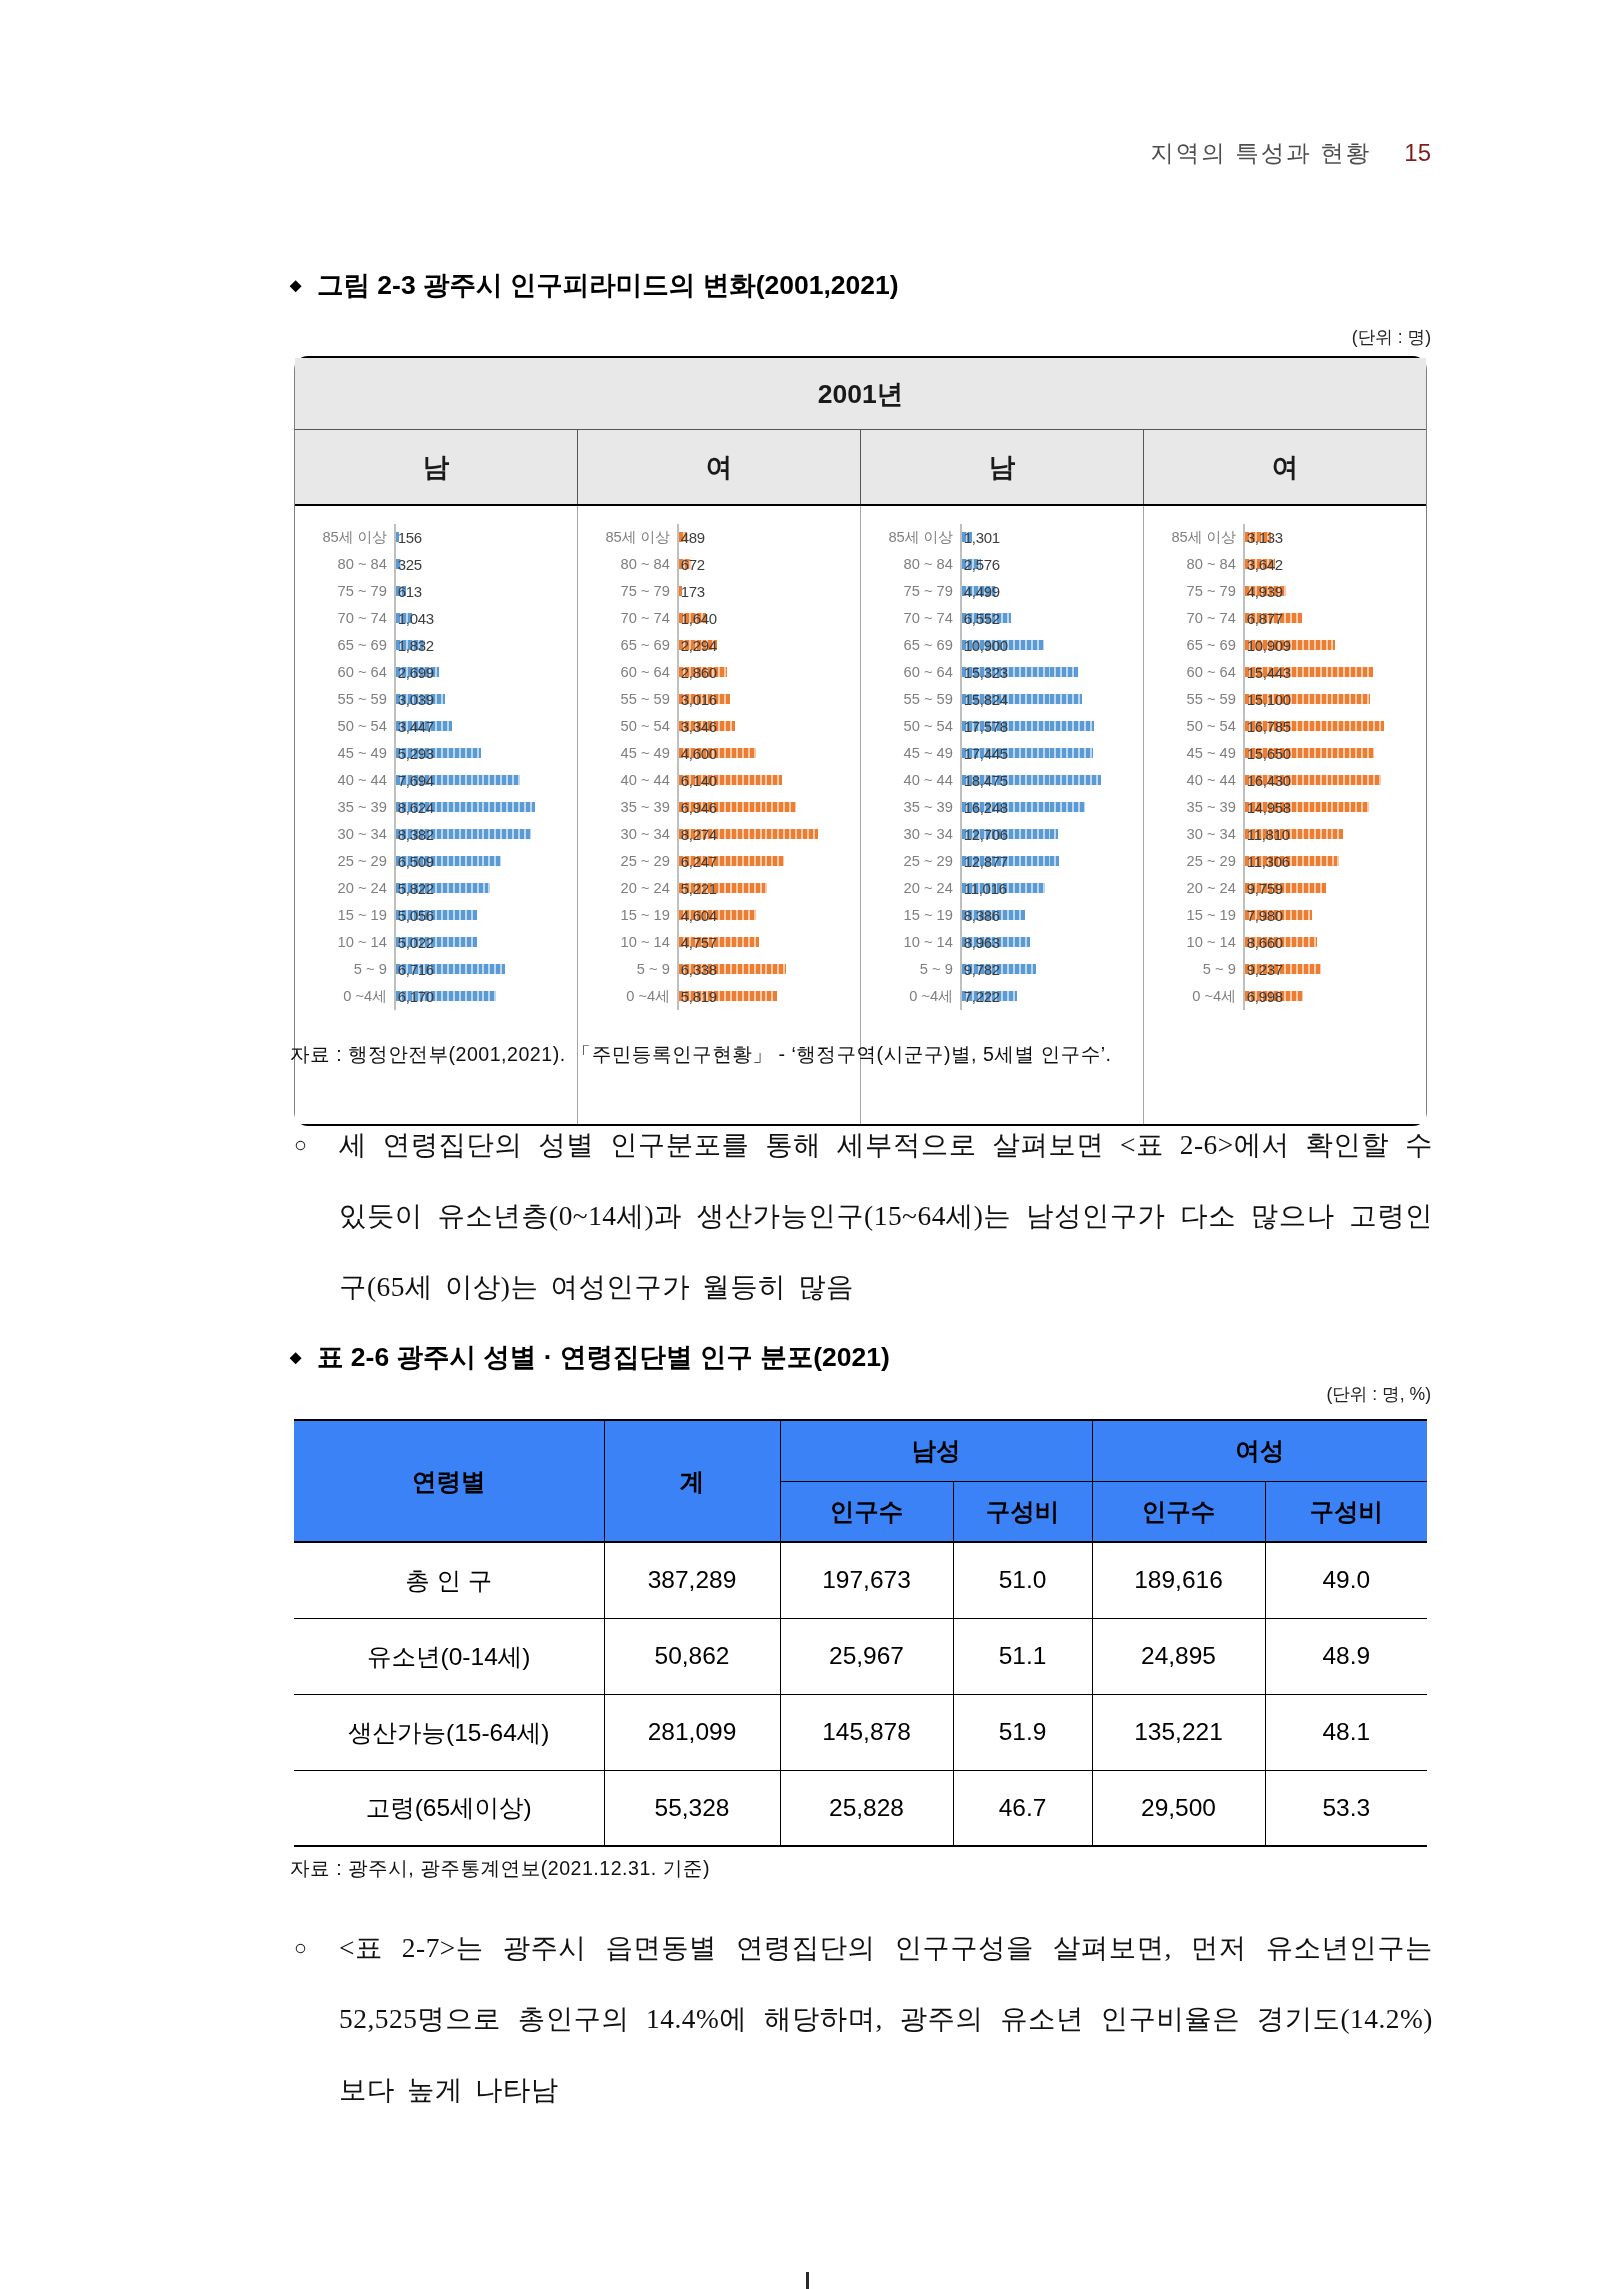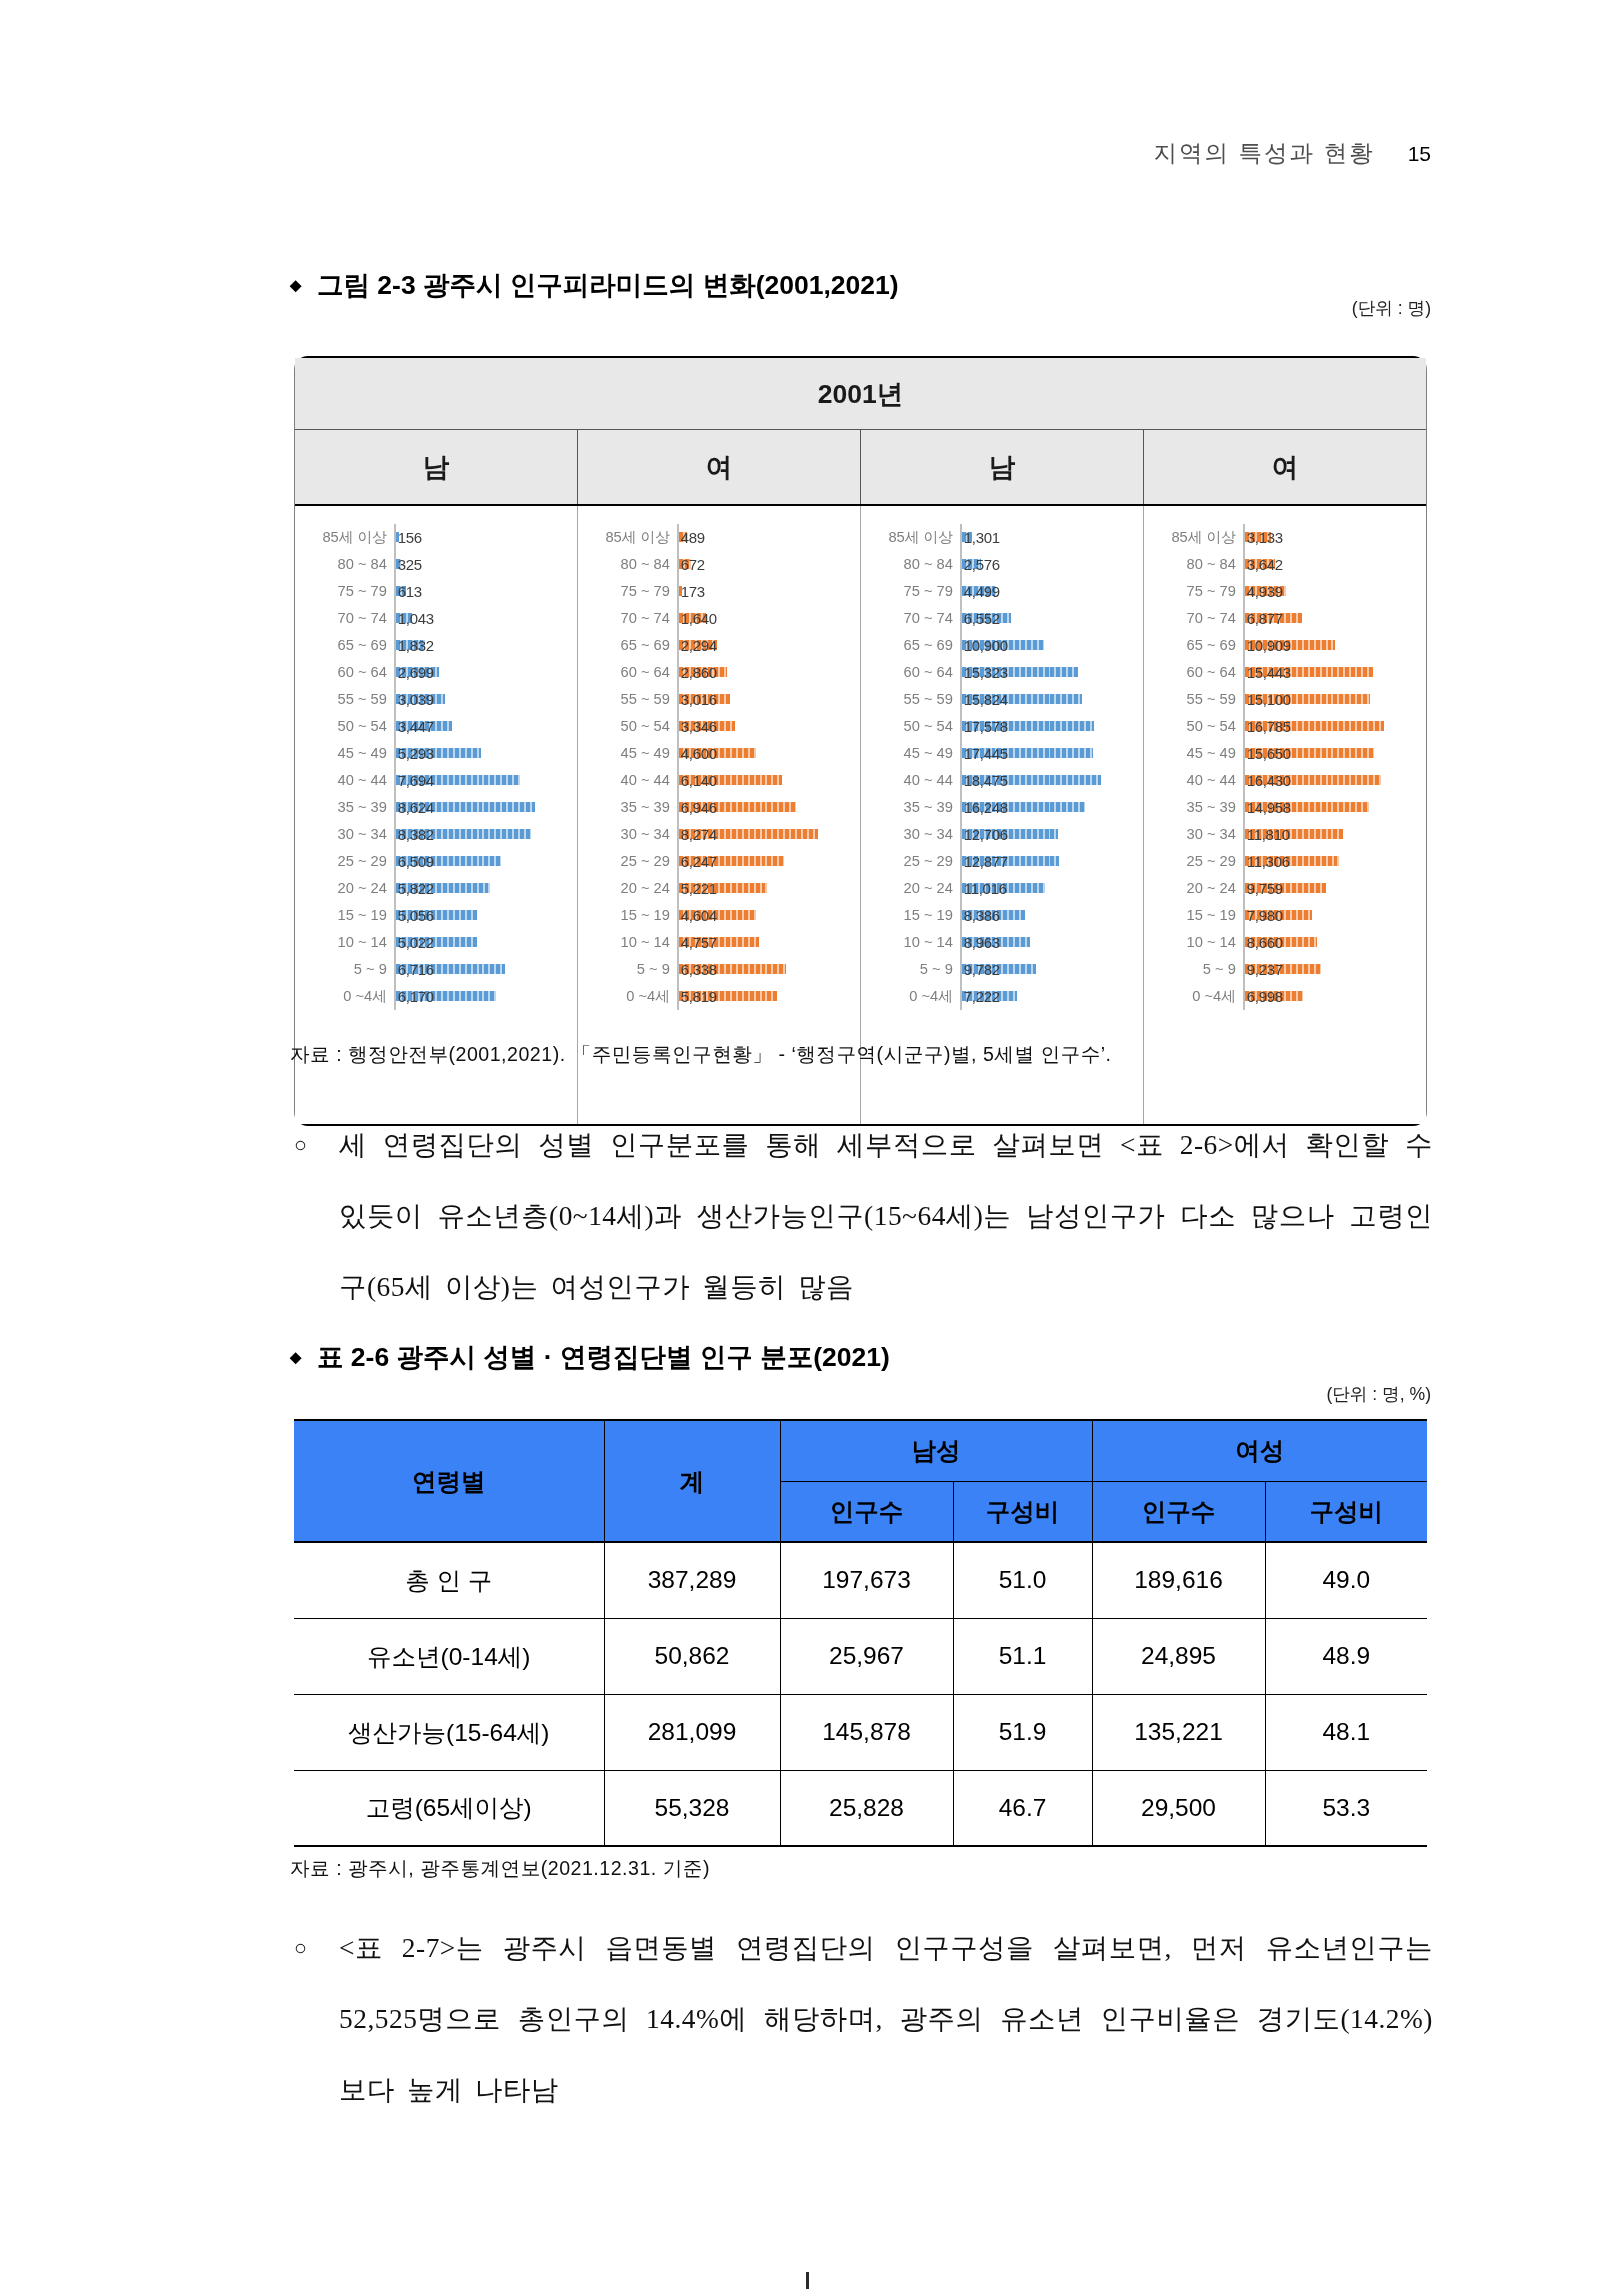--- a/index.html
+++ b/index.html
@@ -10,21 +10,21 @@
     font-family:"Liberation Sans",sans-serif;
     color:#1a1a1a;
     overflow:hidden;
   }
   
   .running-header{
     position:absolute;top:137px;right:188px;
     display:flex;align-items:baseline;gap:33px;
     font-size:23.5px;color:#4d4d4d;letter-spacing:2px;
   }
-  .running-header .pagenum{font-size:21px;color:#000000;letter-spacing:0;}
+  .running-header .pagenum{font-size:24px;color:#7f1d1d;letter-spacing:0;}
   
   .caption{
     position:absolute;left:290px;
     font-size:26.5px;font-weight:bold;color:#000;
     display:flex;align-items:center;gap:15.7px;letter-spacing:0px;
   }
   .caption .diamond{font-size:14.7px;transform:translateY(-1px);}
   .unit-note{
     position:absolute;right:188px;
     font-size:17.6px;color:#222;
@@ -112,21 +112,21 @@
 
   <div class="running-header">
     <span>지역의 특성과 현황</span>
     <span class="pagenum">15</span>
   </div>
 
   <div class="caption" style="top:267px;">
     <span class="diamond">◆</span>
     <span>그림 2-3 광주시 인구피라미드의 변화(2001,2021)</span>
   </div>
-  <div class="unit-note" style="top:296px;">(단위 : 명)</div>
+  <div class="unit-note" style="top:325px;">(단위 : 명)</div>
 
   <div class="chart-table">
     <div class="year-row">
       <div class="year-cell">2001년</div>
     </div>
     <div class="sex-row">
       <div class="sex-cell">남</div>
       <div class="sex-cell">여</div>
       <div class="sex-cell">남</div>
       <div class="sex-cell">여</div>

